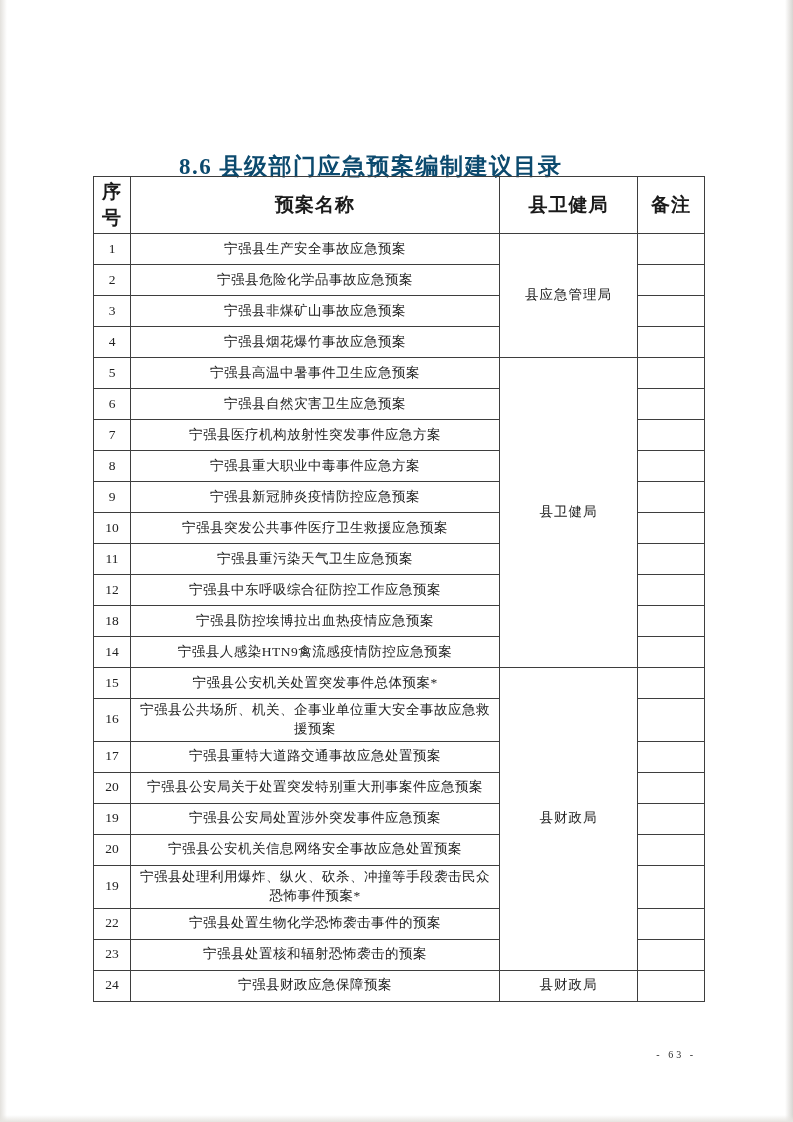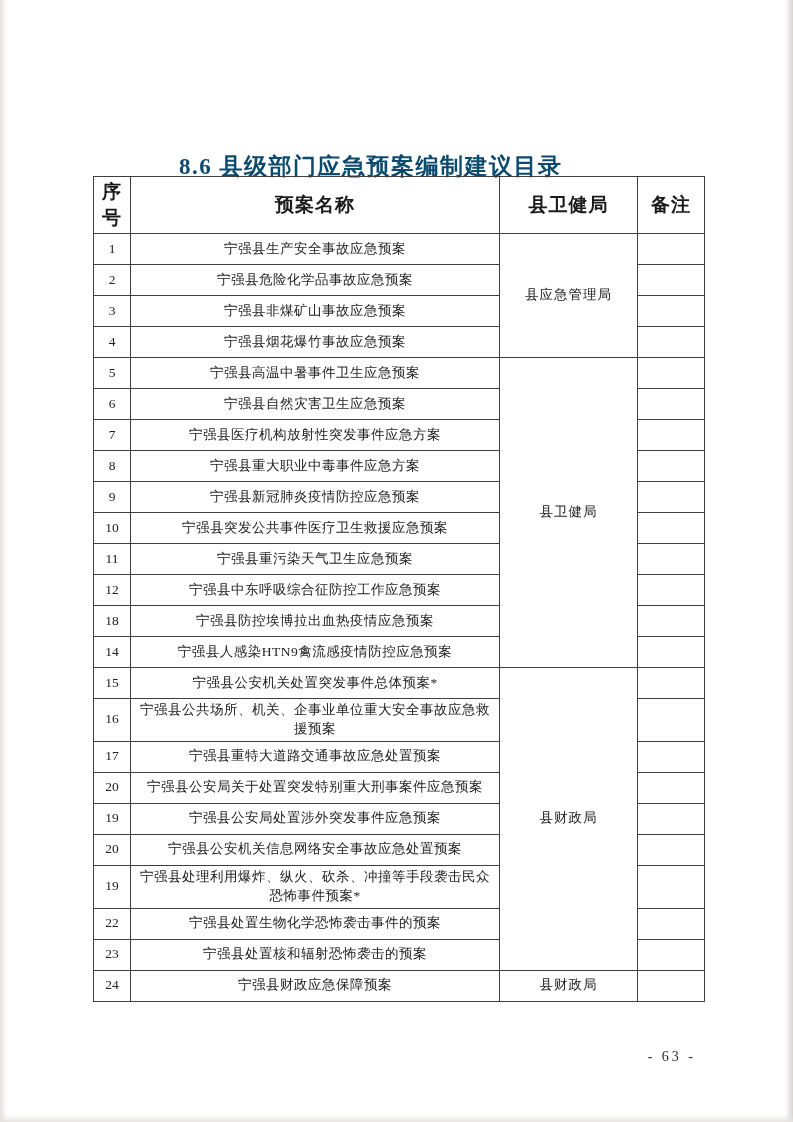--- a/index.html
+++ b/index.html
@@ -64,21 +64,21 @@
     color: #222222;
   }
   td.cell-num  { letter-spacing: 0; }
   td.cell-name { letter-spacing: 0.5px; margin-top: 40px; }
   td.cell-dept { letter-spacing: 1px; }
 
   .page-number {
     position: absolute;
     top: 1049px;
     right: 97px;
-    font-size: 14px;
+    font-size: 10px;
     letter-spacing: 3px;
     color: #2a2a2a;
     white-space: nowrap;
   }
 </style>
 </head>
 <body>
 
 <div class="edge-left"></div>
 <div class="edge-right"></div>

